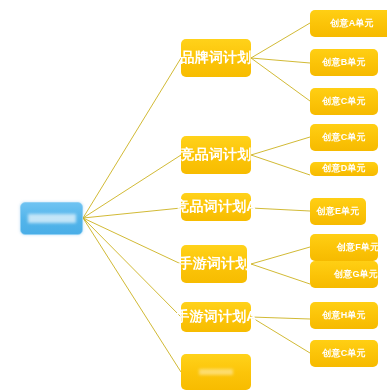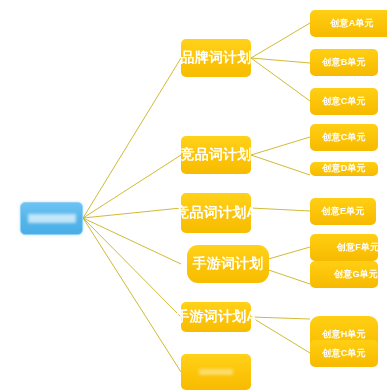--- a/index.html
+++ b/index.html
@@ -118,25 +118,25 @@
   </div>
 
   <div class="node plan" style="left:181px; top:39px; width:70px; height:38px;">
     <span class="node-label">品牌词计划</span>
   </div>
 
   <div class="node plan" style="left:181px; top:136px; width:70px; height:38px;">
     <span class="node-label">竞品词计划</span>
   </div>
 
-  <div class="node plan" style="left:181px; top:193px; width:70px; height:40px;text-align:right;">
+  <div class="node plan" style="left:181px; top:193px; width:70px; height:28px;text-align:right;">
     <span class="node-label">竞品词计划A</span>
   </div>
 
-  <div class="node plan" style="left:187px; top:245px; width:82px; height:38px;border-radius:11px;">
+  <div class="node plan" style="left:181px; top:245px; width:66px; height:38px;">
     <span class="node-label">手游词计划</span>
   </div>
 
   <div class="node plan" style="left:181px; top:302px; width:70px; height:30px;">
     <span class="node-label">手游词计划A</span>
   </div>
 
   <div class="node blank" style="left:181px; top:354px; width:70px; height:36px;">
     <span class="redacted"></span>
     <span class="redacted-text"></span>
@@ -155,33 +155,33 @@
   </div>
 
   <div class="node unit" style="left:310px; top:124px; width:68px; height:27px;">
     <span class="node-label">创意C单元</span>
   </div>
 
   <div class="node unit" style="left:310px; top:162px; width:68px; height:14px;">
     <span class="node-label">创意D单元</span>
   </div>
 
-  <div class="node unit" style="left:310px; top:198px; width:66px; height:27px;">
+  <div class="node unit" style="left:310px; top:198px; width:56px; height:27px;">
     <span class="node-label">创意E单元</span>
   </div>
 
   <div class="node unit" style="left:310px; top:234px; width:68px; height:27px;padding-left:28px;">
     <span class="node-label">创意F单元</span>
   </div>
 
   <div class="node unit" style="left:310px; top:261px; width:68px; height:27px;justify-content:flex-end;">
     <span class="node-label">创意G单元</span>
   </div>
 
-  <div class="node unit" style="left:310px; top:316px; width:68px; height:38px;border-radius:9px;">
+  <div class="node unit" style="left:310px; top:302px; width:68px; height:27px;">
     <span class="node-label">创意H单元</span>
   </div>
 
   <div class="node unit" style="left:310px; top:340px; width:68px; height:27px;">
     <span class="node-label">创意C单元</span>
   </div>
 
 </div>
 
 </body></html>

